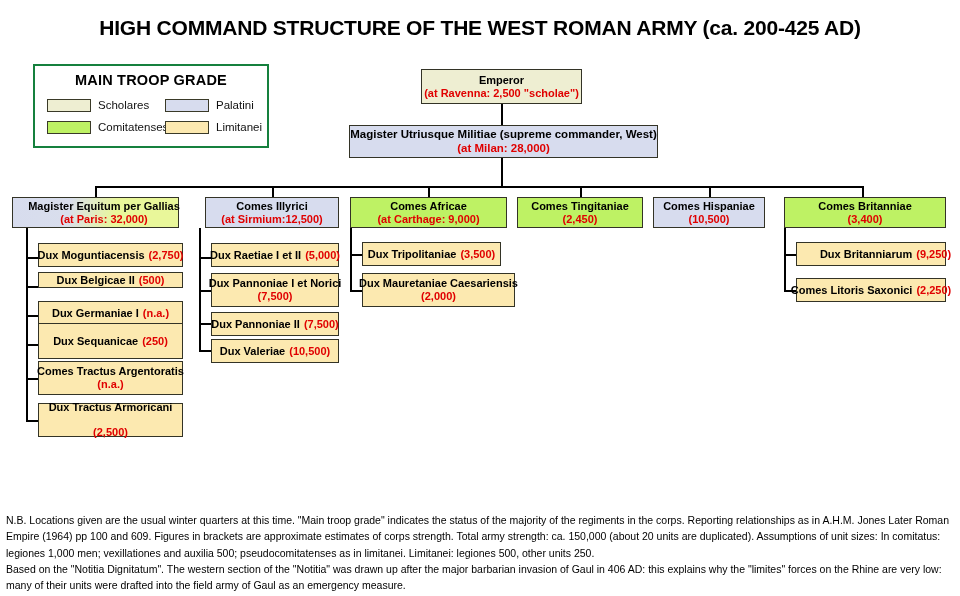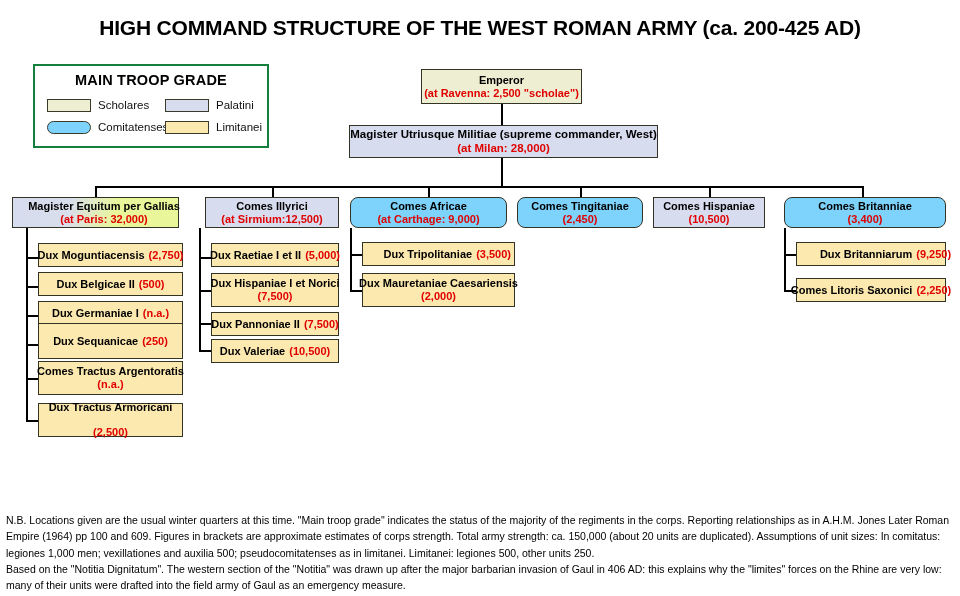--- a/index.html
+++ b/index.html
@@ -111,21 +111,21 @@
   }
   .node.inline {
     flex-direction: row;
     gap: 4px;
   }
   .node.big .nm, .node.big .nv { font-size: 11.5px; }
 
   
   .g-scholares   { background: #eeeed2; }
   .g-palatini    { background: #d7dcee; }
-  .g-comitatenses{ background: #7dd3fc; border-radius: 8px; }
+  .g-comitatenses{ background: #bef264; }
   .g-limitanei   { background: #fce9b0; }
   .g-pal-com     { background: linear-gradient(100deg, #d7dcee 0%, #d9deec 34%, #e9f79a 62%, #e9f79a 100%); padding-left: 20px; }
 
   
   .footnote {
     position: absolute;
     left: 6px;
     top: 512px;
     width: 950px;
     font-size: 10.5px;
@@ -235,21 +235,21 @@
 
   <div class="node g-comitatenses" style="left:784px; top:197px; width:162px; height:31px;">
     <span class="nm">Comes Britanniae</span>
     <span class="nv">(3,400)</span>
   </div>
 
   <div class="node g-limitanei inline" style="left:38px; top:243px; width:145px; height:24px;">
     <span class="nm">Dux Moguntiacensis</span>
     <span class="nv">(2,750)</span>
   </div>
-  <div class="node g-limitanei inline" style="left:38px; top:272px; width:145px; height:24px;">
+  <div class="node g-limitanei inline" style="left:38px; top:272px; width:145px; height:16px;">
     <span class="nm">Dux Belgicae II</span>
     <span class="nv">(500)</span>
   </div>
   <div class="node g-limitanei inline" style="left:38px; top:301px; width:145px; height:24px;">
     <span class="nm">Dux Germaniae I</span>
     <span class="nv">(n.a.)</span>
   </div>
   <div class="node g-limitanei inline" style="left:38px; top:323px; width:145px; height:36px;">
     <span class="nm">Dux Sequanicae</span>
     <span class="nv">(250)</span>
@@ -261,33 +261,33 @@
   <div class="node g-limitanei" style="left:38px; top:403px; width:145px; height:34px;gap:12px;">
     <span class="nm">Dux Tractus Armoricani</span>
     <span class="nv">(2,500)</span>
   </div>
 
   <div class="node g-limitanei inline" style="left:211px; top:243px; width:128px; height:24px;">
     <span class="nm">Dux Raetiae I et II</span>
     <span class="nv">(5,000)</span>
   </div>
   <div class="node g-limitanei" style="left:211px; top:273px; width:128px; height:34px;">
-    <span class="nm">Dux Hispaniae I et Norici</span>
+    <span class="nm">Dux Pannoniae I et Norici</span>
     <span class="nv">(7,500)</span>
   </div>
   <div class="node g-limitanei inline" style="left:211px; top:312px; width:128px; height:24px;">
     <span class="nm">Dux Pannoniae II</span>
     <span class="nv">(7,500)</span>
   </div>
   <div class="node g-limitanei inline" style="left:211px; top:339px; width:128px; height:24px;">
     <span class="nm">Dux Valeriae</span>
     <span class="nv">(10,500)</span>
   </div>
 
-  <div class="node g-limitanei inline" style="left:362px; top:242px; width:153px; height:24px;justify-content:flex-end;">
+  <div class="node g-limitanei inline" style="left:362px; top:242px; width:139px; height:24px;">
     <span class="nm">Dux Tripolitaniae</span>
     <span class="nv">(3,500)</span>
   </div>
   <div class="node g-limitanei" style="left:362px; top:273px; width:153px; height:34px;">
     <span class="nm">Dux Mauretaniae Caesariensis</span>
     <span class="nv">(2,000)</span>
   </div>
 
   <div class="node g-limitanei inline" style="left:796px; top:242px; width:150px; height:24px;padding-left:32px;">
     <span class="nm">Dux Britanniarum</span>

